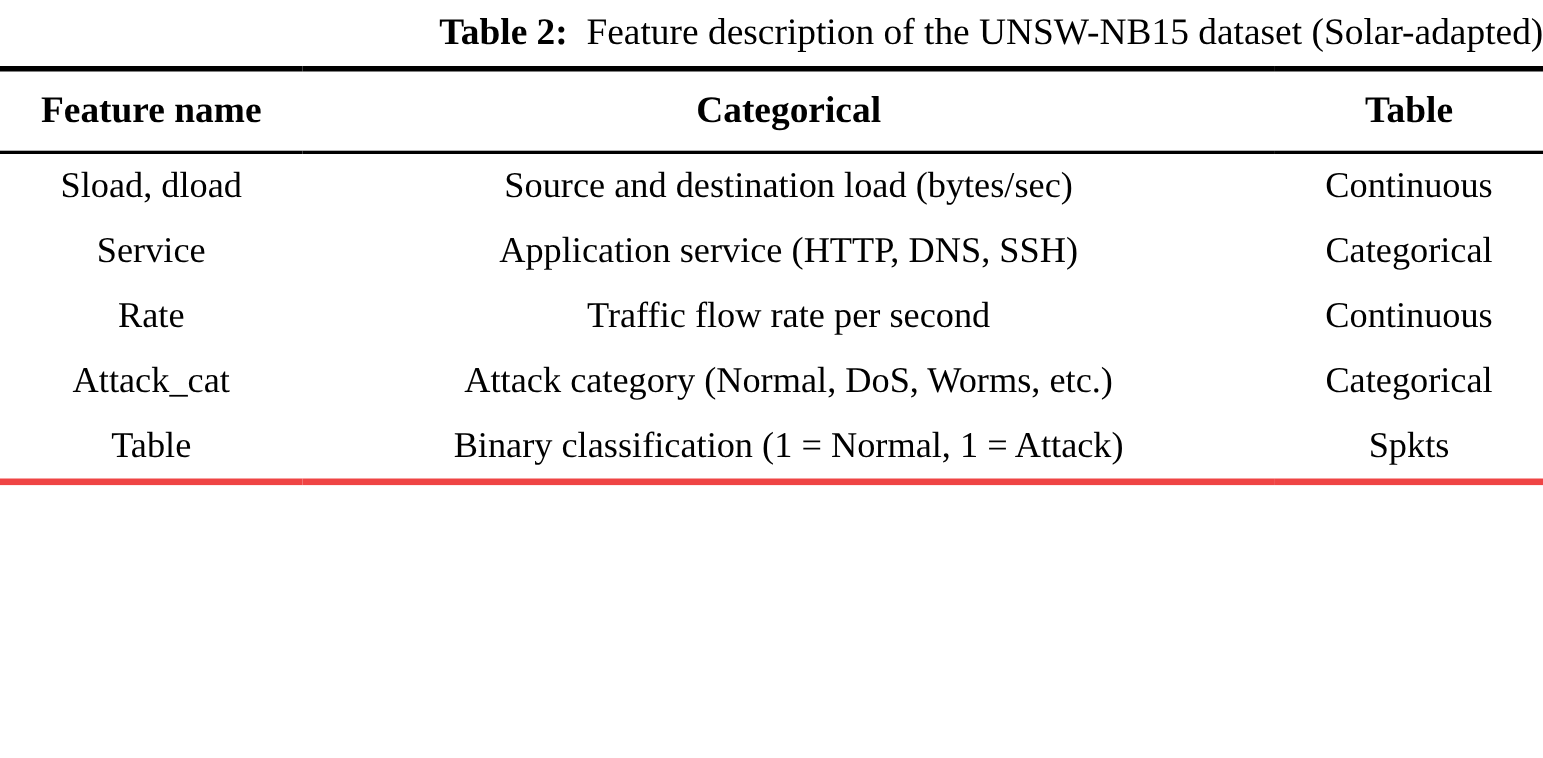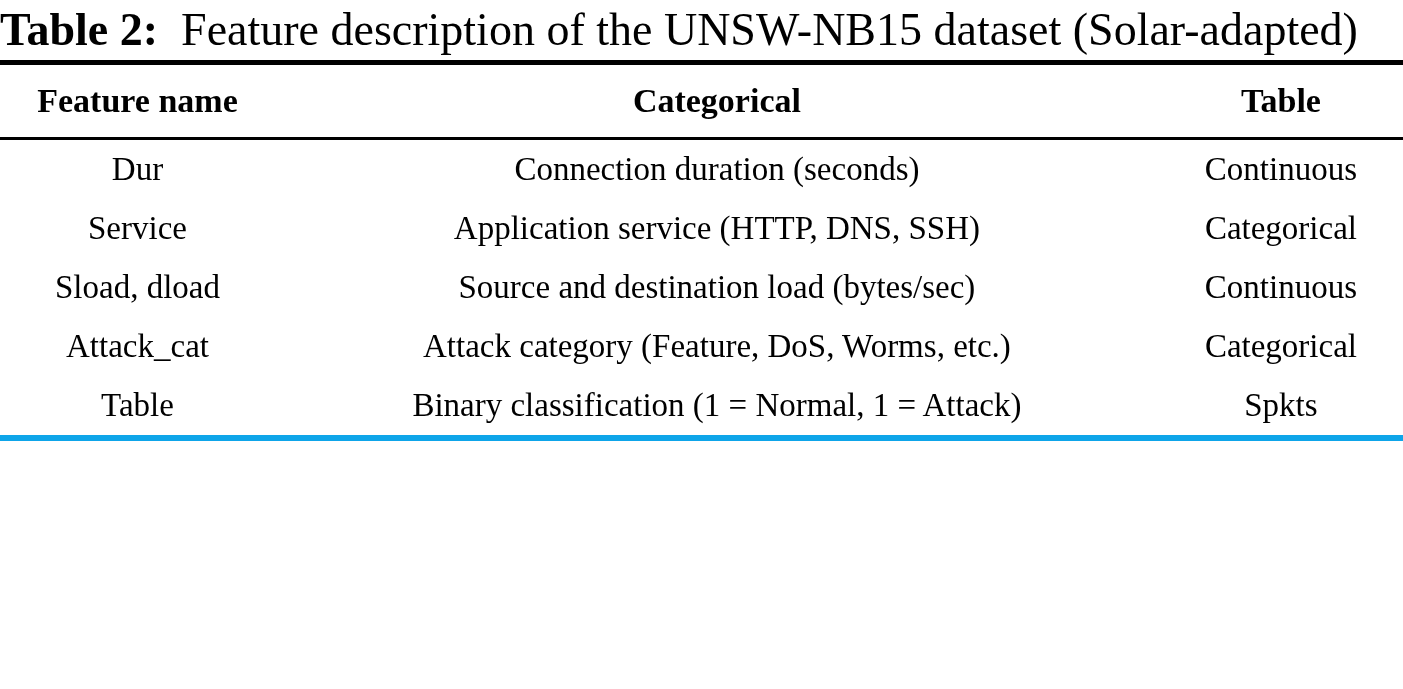--- a/index.html
+++ b/index.html
@@ -9,40 +9,40 @@
   }
   body {
     width: 1403px;
     height: 689px;
     font-family: "Liberation Serif", serif;
     color: #000000;
     overflow: hidden;
   }
   .caption {
     width: 100%;
-    text-align: left;
-    font-size: 46px;
+    text-align: right;
+    font-size: 34px;
     line-height: 44px;
     padding-top: 8px;
     height: 60px;
     box-sizing: border-box;
     white-space: nowrap;
   }
   .caption .caption-label {
     font-weight: bold;
   }
   .caption .caption-text {
     font-weight: normal;
   }
   table.features {
     width: 1403px;
     border-collapse: collapse;
     table-layout: fixed;
     border-top: 5px solid #000000;
-    border-bottom: 6px solid #0ea5e9;
+    border-bottom: 6px solid #ef4444;
     margin: 0;
   }
   col.col-feature { width: 19.6%; }
   col.col-desc    { width: 63.0%; }
   col.col-type    { width: 17.4%; }
   table.features thead th {
     font-size: 34px;
     font-weight: bold;
     text-align: center;
     vertical-align: middle;
@@ -76,37 +76,37 @@
   </colgroup>
   <thead>
     <tr>
       <th>Feature name</th>
       <th>Categorical</th>
       <th>Table</th>
     </tr>
   </thead>
   <tbody>
       <tr>
-    <td>Dur</td>
-    <td>Connection duration (seconds)</td>
+    <td>Sload, dload</td>
+    <td>Source and destination load (bytes/sec)</td>
     <td>Continuous</td>
   </tr>
       <tr>
     <td>Service</td>
     <td>Application service (HTTP, DNS, SSH)</td>
     <td>Categorical</td>
   </tr>
       <tr>
-    <td>Sload, dload</td>
-    <td>Source and destination load (bytes/sec)</td>
+    <td>Rate</td>
+    <td>Traffic flow rate per second</td>
     <td>Continuous</td>
   </tr>
       <tr>
     <td>Attack_cat</td>
-    <td>Attack category (Feature, DoS, Worms, etc.)</td>
+    <td>Attack category (Normal, DoS, Worms, etc.)</td>
     <td>Categorical</td>
   </tr>
       <tr>
     <td>Table</td>
     <td>Binary classification (1 = Normal, 1 = Attack)</td>
     <td>Spkts</td>
   </tr>
     </tbody>
 </table>
 

